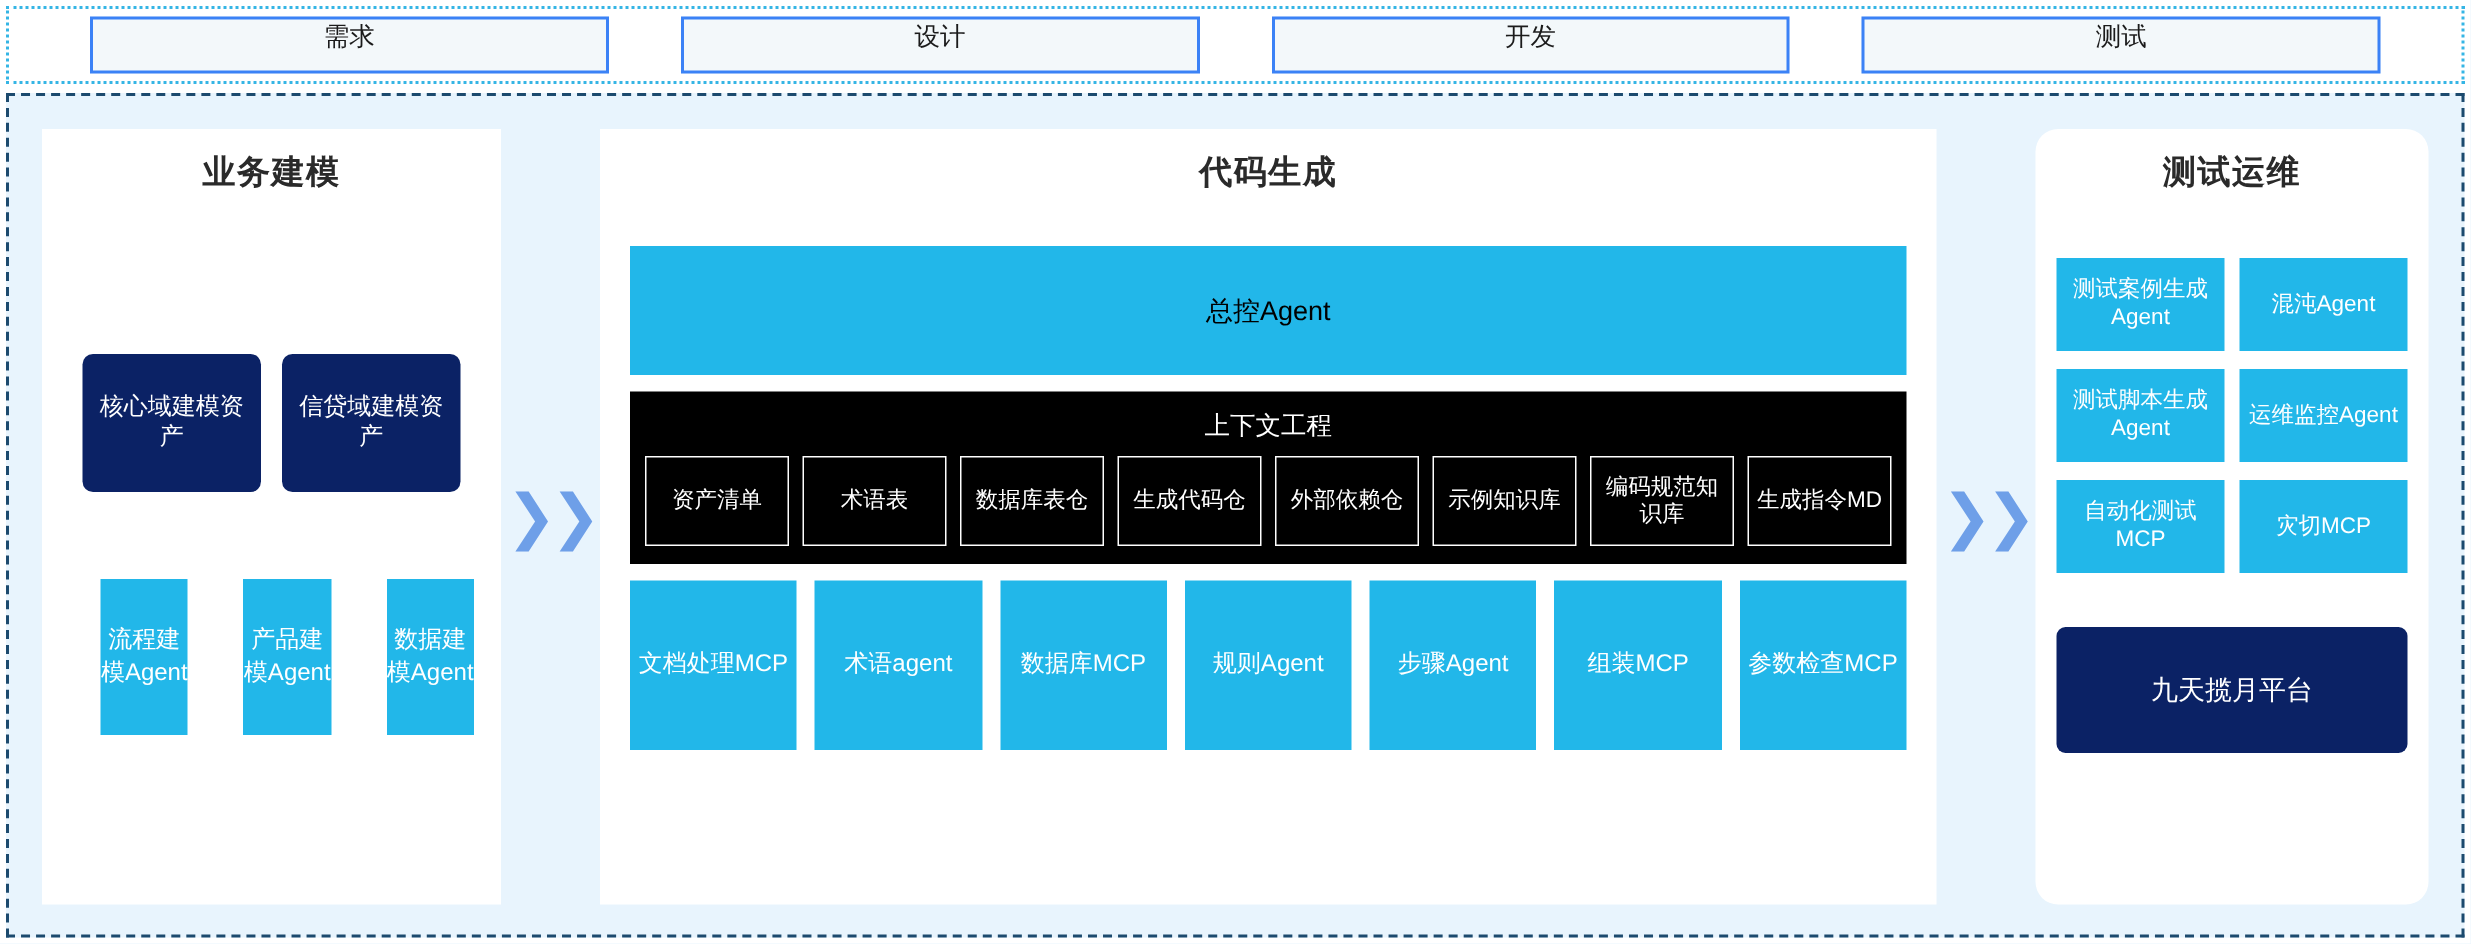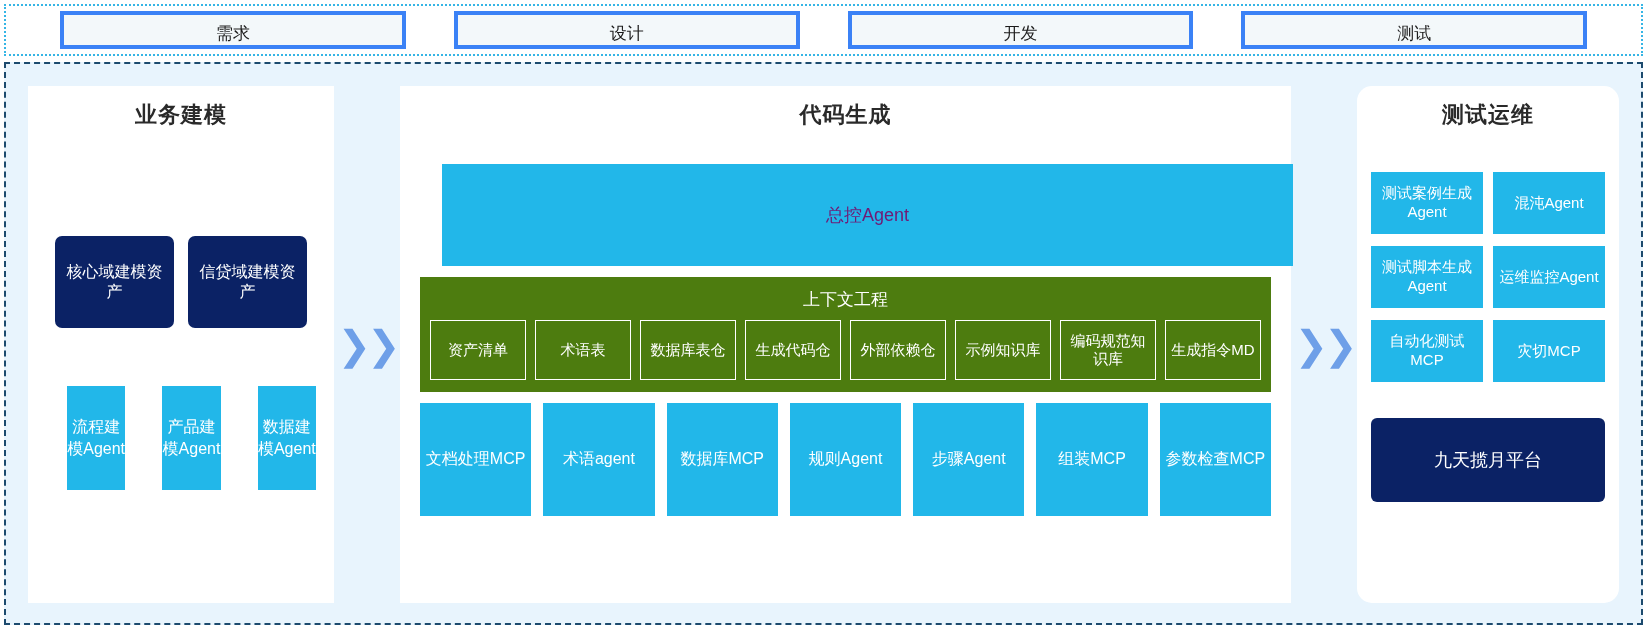--- a/index.html
+++ b/index.html
@@ -23,24 +23,24 @@
     background: #ffffff;
     display: flex;
     align-items: center;
     padding: 0 30px;
     gap: 0;
   }
   .phase-cell {
     flex: 1 1 0;
     height: 38px;
     margin: 0 24px;
-    border: 4px solid #3b82f6;
+    border: 2px solid #3b82f6;
     background: #f3f8fa;
     display: flex;
-    align-items: flex-end;
+    align-items: flex-start;
     justify-content: center;
     font-size: 17px;
     color: #1b1b1b;
   }
 
   
   .main-region {
     position: absolute;
     left: 4px;
     top: 62px;
@@ -136,32 +136,31 @@
   .center-body {
     width: 100%;
     padding: 0 20px 16px 20px;
     display: flex;
     flex-direction: column;
     gap: 11px;
     margin-top: 8px;
   }
   .master-agent {
     width: 100%;
-    height: 102px;
+    height: 86px;
     background: #22b7e9;
-    color: #701a75;
+    color: #000000;
     font-size: 18px;
     display: flex;
     align-items: center;
     justify-content: center;
-    margin-left: 22px;
   }
   .context-block {
     width: 100%;
-    background: #4d7c0f;
+    background: #000000;
     padding: 11px 10px 12px 10px;
     display: flex;
     flex-direction: column;
     align-items: center;
     gap: 9px;
   }
   .context-title {
     color: #ffffff;
     font-size: 17px;
   }

